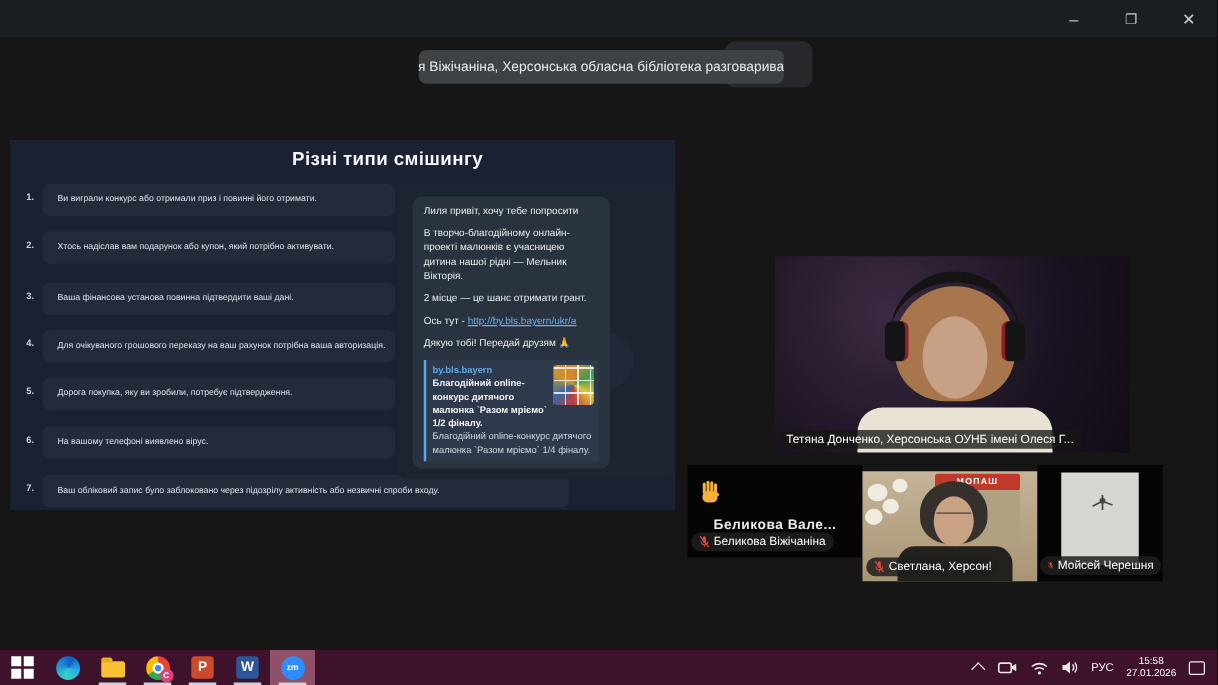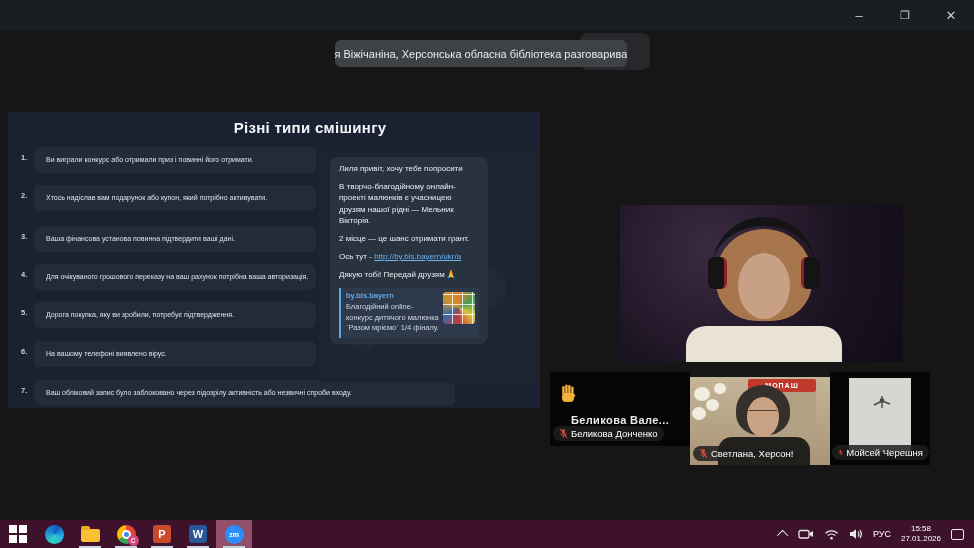--- a/index.html
+++ b/index.html
@@ -153,42 +153,46 @@
       </div>
       <div class="srow wide" style="top:268px">
         <span class="num">7.</span>
         <span class="bubble">Ваш обліковий запис було заблоковано через підозрілу активність або незвичні спроби входу.</span>
       </div>
     </div>
 
     <div class="chat">
       <div class="chat-bubble">
         <p>Лиля привіт, хочу тебе попросити</p>
-        <p>В творчо-благодійному онлайн-проекті малюнків є учасницею друзям нашої рідні — Мельник Вікторія.</p>
+        <p>В творчо-благодійному онлайн-проекті малюнків є учасницею дитина нашої рідні — Мельник Вікторія.</p>
         <p>2 місце — це шанс отримати грант.</p>
         <p><span>Ось тут - </span><span class="chat-link">http://by.bls.bayern/ukr/a</span></p>
         <p>Дякую тобі! Передай друзям 🙏</p>
         <div class="preview-card">
           <div class="preview-thumb"></div>
           <div class="preview-domain">by.bls.bayern</div>
+          <div class="preview-title">Благодійний online-конкурс дитячого малюнка `Разом мріємо` 1/2 фіналу.</div>
           <div class="preview-desc">Благодійний online-конкурс дитячого малюнка `Разом мріємо` 1/4 фіналу.</div>
         </div>
 
       </div>
 
     </div>
 
 
     <div class="tile tile2">
       <div class="t2-hair"></div>
       <div class="t2-band"></div>
       <div class="t2-face"></div>
       <div class="t2-cup l"></div>
       <div class="t2-cup r"></div>
       <div class="t2-sweater"></div>
+      <div class="namepill">
+        <span>Тетяна Донченко, Херсонська ОУНБ імені Олеся Г...</span>
+      </div>
     </div>
 
     <div class="tile tile3">
       <span class="hand-ico">
         <svg width="18" height="20" viewBox="0 0 18 20">
             <g fill="#f3b23c">
               <rect x="3" y="9" width="12" height="9" rx="4"></rect>
               <rect x="3.2" y="2" width="2.4" height="9" rx="1.2"></rect>
               <rect x="6.2" y="0.5" width="2.4" height="10" rx="1.2"></rect>
               <rect x="9.2" y="1" width="2.4" height="10" rx="1.2"></rect>
@@ -198,21 +202,21 @@
           </svg>
       </span>
       <div class="t3-center">Беликова Вале...</div>
       <div class="namepill round" style="bottom:5px;">
         <svg width="9" height="11" viewBox="0 0 12 14">
             <rect x="4.3" y="1" width="3.4" height="7" rx="1.7" fill="#d9483b"></rect>
             <path d="M2.5 6.5a3.5 3.5 0 0 0 7 0" stroke="#d9483b" fill="none" stroke-width="1.2"></path>
             <line x1="6" y1="10" x2="6" y2="12.5" stroke="#d9483b" stroke-width="1.2"></line>
             <line x1="1.5" y1="1" x2="10.5" y2="12.5" stroke="#d9483b" stroke-width="1.4"></line>
           </svg>
-        <span>Беликова Донченко</span>
+        <span>Беликова Віжічаніна</span>
       </div>
     </div>
 
     <div class="tile tile4">
       <div class="t4-poster"></div>
       <div class="t4-banner">МОПАШ</div>
       <div class="t4-flower" style="left:4px;top:10px;width:16px;height:14px;"></div>
       <div class="t4-flower" style="left:16px;top:22px;width:13px;height:12px;"></div>
       <div class="t4-flower" style="left:2px;top:30px;width:14px;height:13px;"></div>
       <div class="t4-flower" style="left:24px;top:6px;width:12px;height:11px;"></div>

